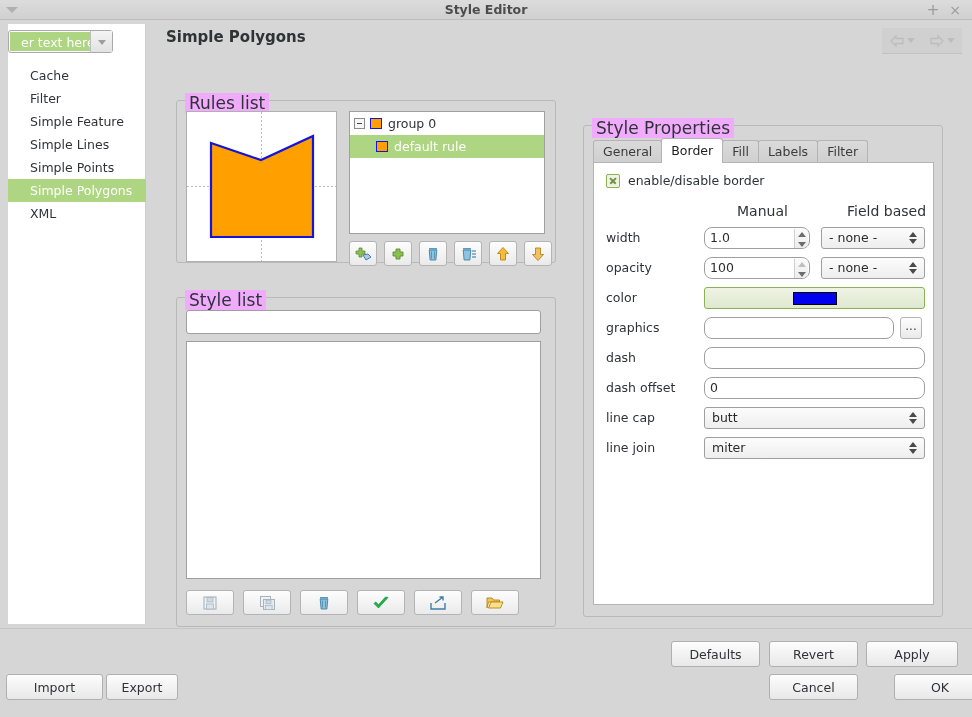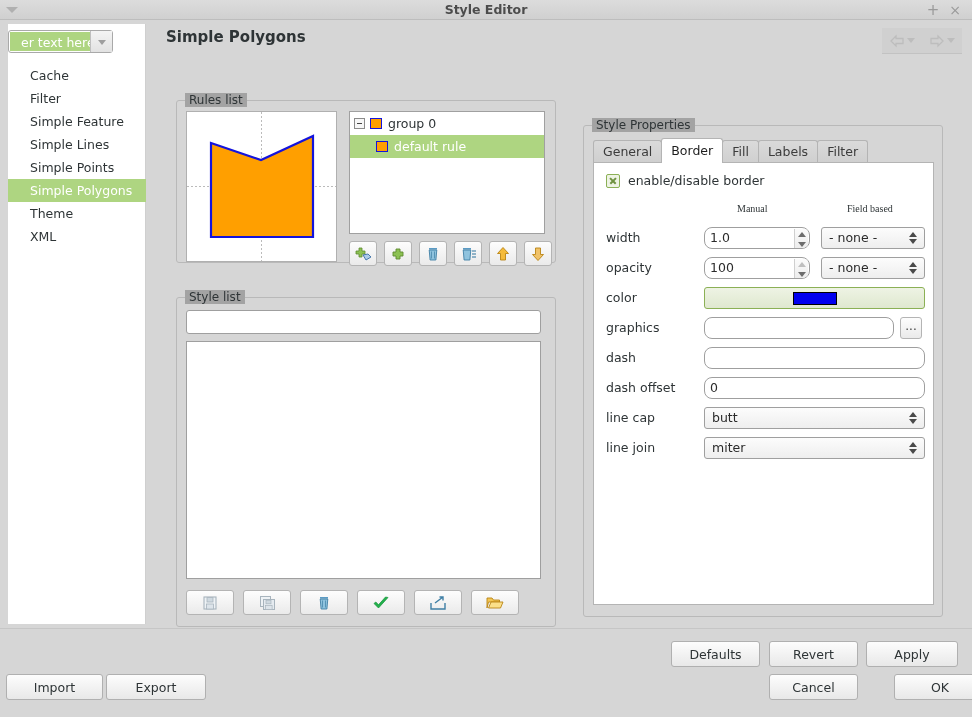--- a/index.html
+++ b/index.html
@@ -116,23 +116,23 @@
   }
 
   
   .groupbox {
     position: absolute;
     border: 1px solid #b9b9b9;
     border-radius: 3px;
   }
   .groupbox > .gb-title {
     position: absolute; top: -8px; left: 8px;
-    background: #a3a3a3;
+    background: #f0abfc;
     padding: 0 4px;
-    font-size: 12px; color: #2e3436;
+    font-size: 17px; color: #2e3436;
   }
 
   #rules-box { left: 30px; top: 80px; width: 380px; height: 163px; }
   #style-box { left: 30px; top: 277px; width: 380px; height: 330px; }
   #props-box { left: 437px; top: 105px; width: 360px; height: 492px; }
 
   
   .preview {
     position: absolute; left: 9px; top: 10px;
     width: 151px; height: 151px;
@@ -249,21 +249,21 @@
   .chk-box::before, .chk-box::after {
     content: ""; position: absolute; left: 2px; top: 5.5px;
     width: 8px; height: 1.6px; background: #6f9241;
   }
   .chk-box::before { transform: rotate(45deg); }
   .chk-box::after { transform: rotate(-45deg); }
   .chk-label { font-size: 12.5px; }
 
   
   .colhead {
-    position: absolute; font-size: 10px; color: #2e3436; font-family: Liberation Serif, serif;
+    position: absolute; font-size: 14px; color: #2e3436;
   }
   #head-manual { left: 143px; top: 40px; }
   #head-field  { left: 253px; top: 40px; }
 
   .frow { position: absolute; left: 0; width: 341px; height: 22px; }
   .frow .flabel {
     position: absolute; left: 12px; top: 3px;
     font-size: 12.5px; white-space: nowrap;
   }
 
@@ -365,21 +365,21 @@
     border: 1px solid #b0b0b0;
     border-radius: 3px;
     font-size: 12.5px;
     color: #2e3436;
     display: flex; align-items: center; justify-content: center;
   }
   #btn-defaults { left: 671px; top: 12px; width: 89px; }
   #btn-revert   { left: 769px; top: 12px; width: 89px; }
   #btn-apply    { left: 866px; top: 12px; width: 92px; }
   #btn-import   { left: 6px;  top: 45px; width: 97px; }
-  #btn-export   { left: 106px; top: 45px; width: 100px; }
+  #btn-export   { left: 106px; top: 45px; width: 72px; }
   #btn-cancel   { left: 769px; top: 45px; width: 89px; }
   #btn-ok       { left: 866px; top: 45px; width: 92px; margin-left: 28px; }
 </style>
 </head>
 <body>
 
 <div id="app">
 
   <div class="titlebar">
     <div class="tb-corner-menu"></div>
@@ -393,21 +393,20 @@
       <div class="sb-filter-input" title="Enter text here">er text here</div>
       <div class="sb-filter-btn"></div>
     </div>
     <div class="sb-list" id="sidebar-list">
         <div class="sb-item"><span>Cache</span></div>
         <div class="sb-item"><span>Filter</span></div>
         <div class="sb-item"><span>Simple Feature</span></div>
         <div class="sb-item"><span>Simple Lines</span></div>
         <div class="sb-item"><span>Simple Points</span></div>
         <div class="sb-item selected"><span>Simple Polygons</span></div>
-        <div class="sb-item"><span>Theme</span></div>
         <div class="sb-item"><span>XML</span></div>
       </div>
   </div>
 
   <div class="main">
 
     <div class="page-title">Simple Polygons</div>
 
     <div class="nav-arrows">
       <div class="nav-btn">

